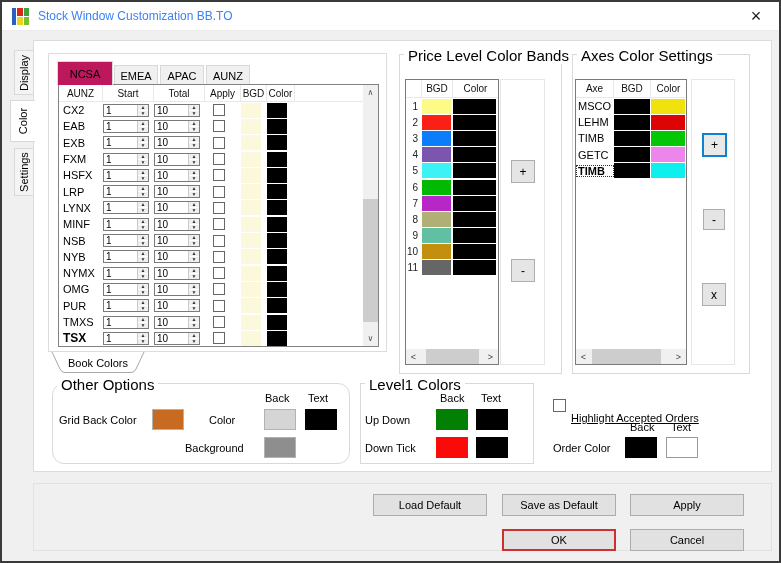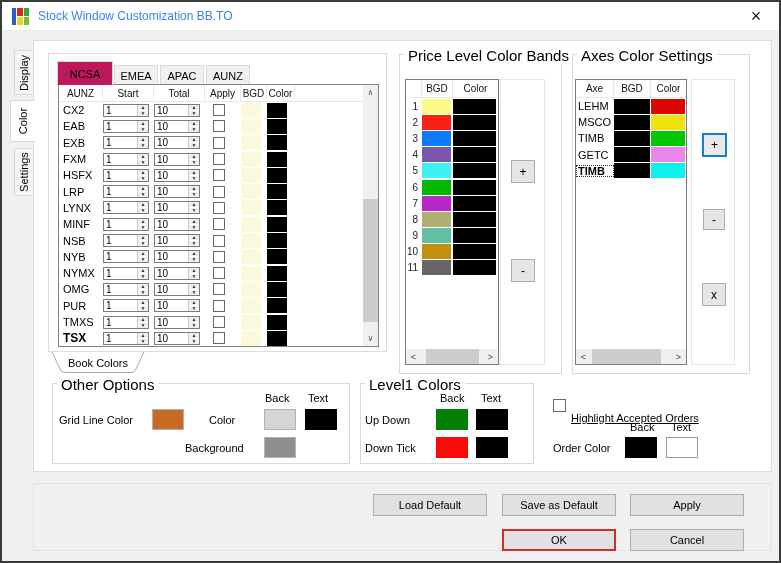--- a/index.html
+++ b/index.html
@@ -673,28 +673,28 @@
     <span class="legend">Axes Color Settings</span>
   </div>
   <div class="listbox" style="left:573px;top:77px;width:112px;height:286px;">
     <div class="lb-head axes-grid">
       <span>Axe</span>
       <span>BGD</span>
       <span>Color</span>
     </div>
     <div id="axes-rows">
         <div class="lb-row axes-grid">
+          <div class="axe-label">MSCO</div>
+          <div class="band" style="background: rgb(0, 0, 0); width: 36px;"></div>
+          <div class="band" style="background: rgb(240, 227, 13); width: 34px;"></div>
+        </div>
+        <div class="lb-row axes-grid">
           <div class="axe-label">LEHM</div>
           <div class="band" style="background: rgb(0, 0, 0); width: 36px;"></div>
           <div class="band" style="background: rgb(220, 5, 3); width: 34px;"></div>
-        </div>
-        <div class="lb-row axes-grid">
-          <div class="axe-label">MSCO</div>
-          <div class="band" style="background: rgb(0, 0, 0); width: 36px;"></div>
-          <div class="band" style="background: rgb(240, 227, 13); width: 34px;"></div>
         </div>
         <div class="lb-row axes-grid">
           <div class="axe-label">TIMB</div>
           <div class="band" style="background: rgb(0, 0, 0); width: 36px;"></div>
           <div class="band" style="background: rgb(2, 199, 2); width: 34px;"></div>
         </div>
         <div class="lb-row axes-grid">
           <div class="axe-label">GETC</div>
           <div class="band" style="background: rgb(0, 0, 0); width: 36px;"></div>
           <div class="band" style="background: rgb(237, 134, 236); width: 34px;"></div>
@@ -711,26 +711,26 @@
           <div class="thumb" style="left:1%;width:86%;"></div>
         </div>
       <div class="arr">&gt;</div>
     </div>
   </div>
   <div class="panel" style="left:689px;top:77px;width:44px;height:286px;"></div>
   <div class="sqbtn focus" style="left: 700px; top: 131px; width: 25px; height: 24px; background: rgb(233, 233, 233); border-color: rgb(16, 128, 208);">+</div>
   <div class="sqbtn" style="left:701px;top:207px;width:22px;height:21px;">-</div>
   <div class="sqbtn" style="left:700px;top:281px;">x</div>
 
-  <div class="group" style="left:50px;top:381px;width:298px;height:81px;">
+  <div class="group" style="left:50px;top:381px;width:298px;height:81px;border-radius:12px;">
     <span class="legend">Other Options</span>
   </div>
   <span class="clabel" style="left:263px;top:390px;">Back</span>
   <span class="clabel" style="left:306px;top:390px;">Text</span>
-  <span class="clabel" style="left:57px;top:412px;">Grid Line Color</span>
+  <span class="clabel" style="left:57px;top:412px;">Grid Back Color</span>
   <div class="cswatch" style="left: 150px; top: 407px; background: rgb(201, 106, 34);"></div>
   <span class="clabel" style="left:207px;top:412px;">Color</span>
   <div class="cswatch" style="left: 262px; top: 407px; background: rgb(213, 213, 213);"></div>
   <div class="cswatch noborder" style="left: 303px; top: 407px; background: rgb(0, 0, 0);"></div>
   <span class="clabel" style="left:183px;top:440px;">Background</span>
   <div class="cswatch" style="left: 262px; top: 435px; background: rgb(142, 142, 142);"></div>
 
   <div class="group" style="left:358px;top:381px;width:174px;height:81px;">
     <span class="legend">Level1 Colors</span>
   </div>

